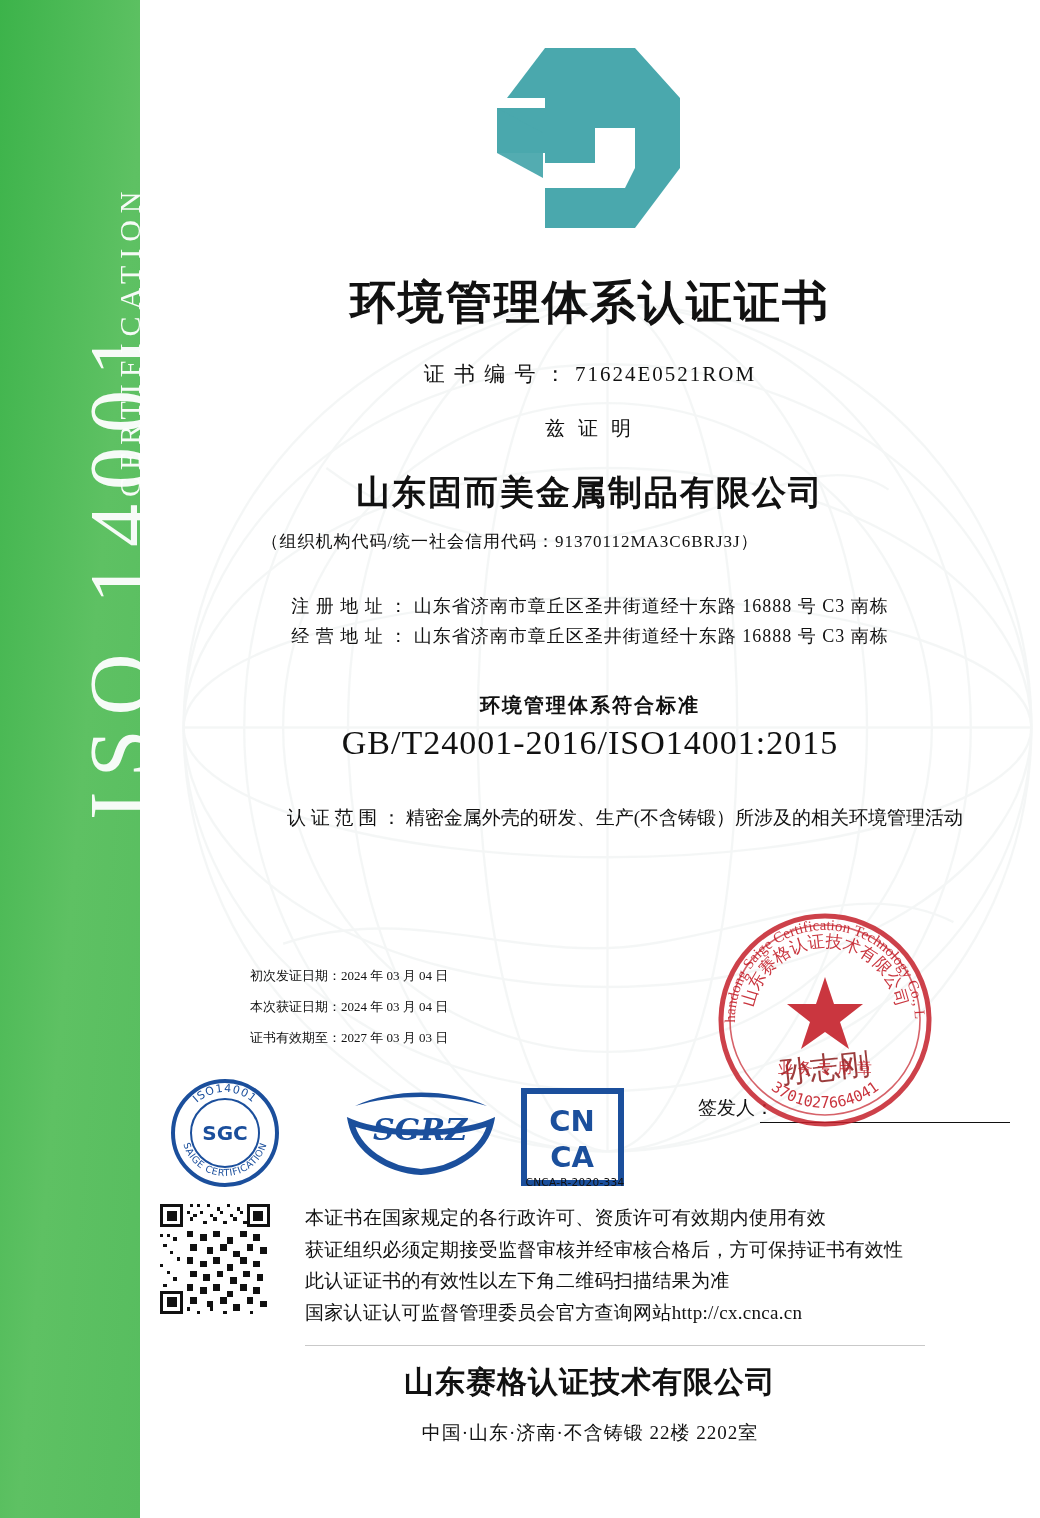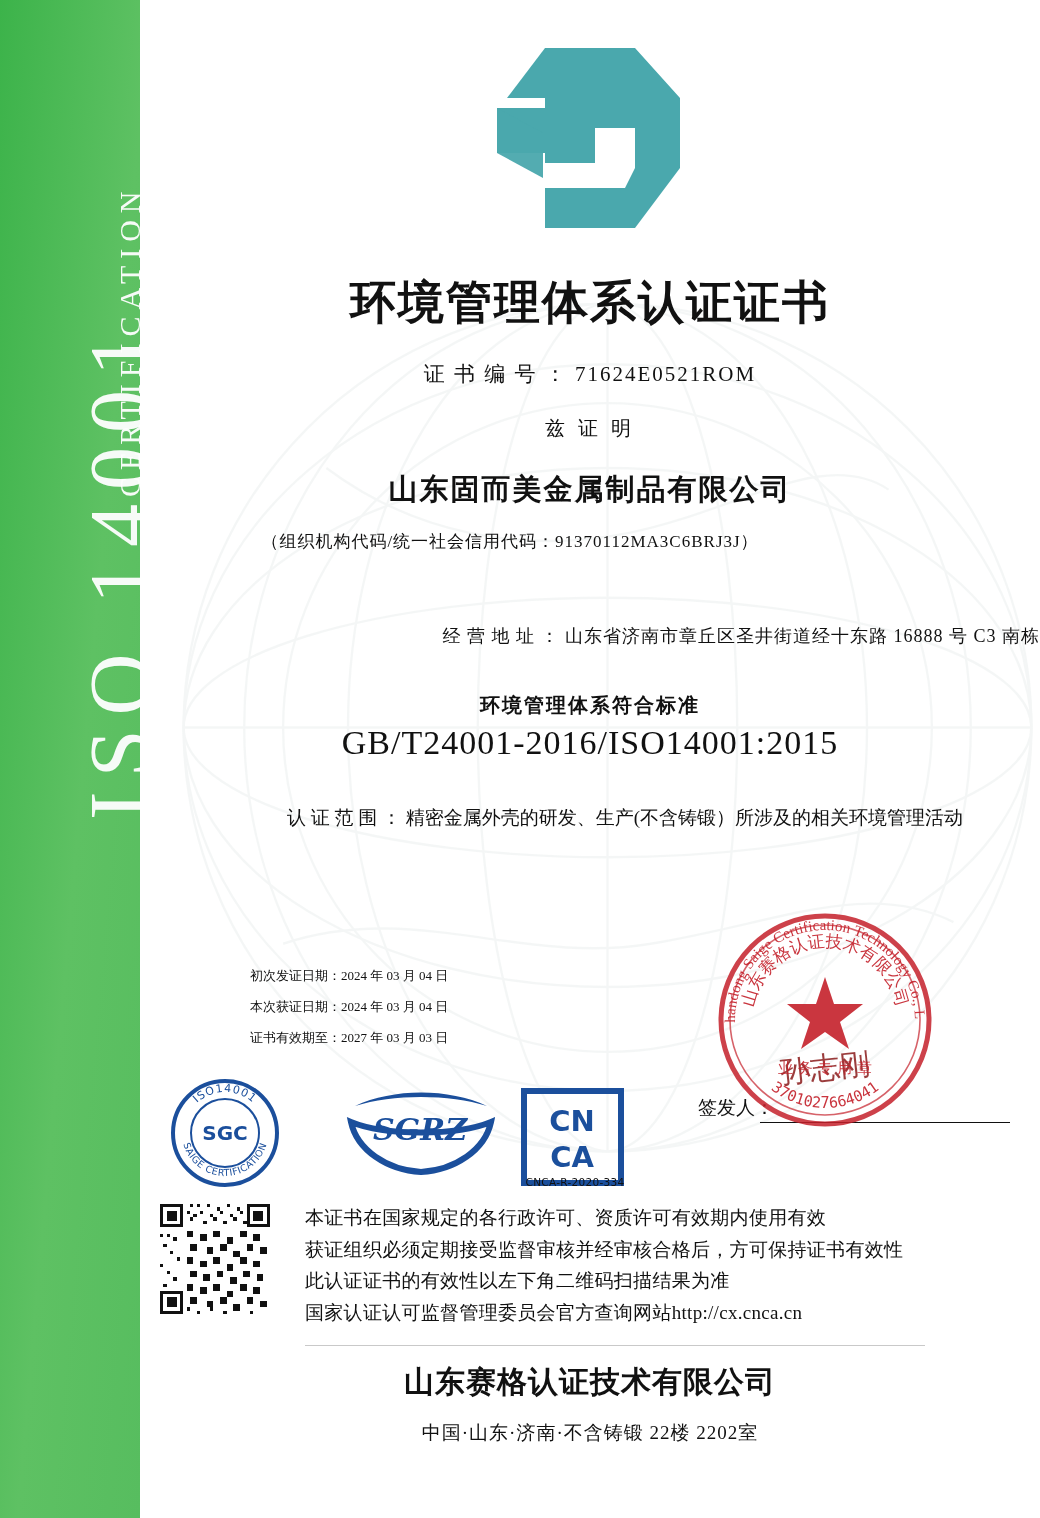--- a/index.html
+++ b/index.html
@@ -41,29 +41,29 @@
       font-size:46px;font-weight:bold;letter-spacing:2px;
       font-family:"DejaVu Sans","Liberation Sans",sans-serif;}
 
   .certno{position:absolute;top:360px;left:0;width:900px;text-align:center;
       font-size:21px;letter-spacing:2px;}
 
   .hereby{position:absolute;top:415px;left:0;width:900px;text-align:center;
       font-size:20px;letter-spacing:4px;}
 
   .company{position:absolute;top:470px;left:0;width:900px;text-align:center;
-      font-size:29px;font-weight:bold;letter-spacing:2px;
+      font-size:34px;font-weight:bold;letter-spacing:2px;
       font-family:"DejaVu Sans","Liberation Sans",sans-serif;}
 
   .orgcode{position:absolute;top:530px;left:0;width:740px;text-align:center;
       font-size:17px;letter-spacing:1px;}
 
   .addr1{position:absolute;top:594px;left:0;width:900px;text-align:center;
       font-size:18px;letter-spacing:1px;}
-  .addr2{position:absolute;top:624px;left:0;width:900px;text-align:right;
+  .addr2{position:absolute;top:624px;left:0;width:900px;text-align:center;
       font-size:18px;letter-spacing:1px;}
 
   .std-label{position:absolute;top:692px;left:0;width:900px;text-align:center;
       font-size:20px;font-weight:bold;letter-spacing:2px;
       font-family:"DejaVu Sans","Liberation Sans",sans-serif;}
   .std-value{position:absolute;top:724px;left:0;width:900px;text-align:center;
       font-size:34px;letter-spacing:1px;font-family:"Liberation Serif",serif;}
 
   .scope{position:absolute;top:805px;left:0;width:900px;text-align:center;
       font-size:19px;letter-spacing:0px;margin-left:35px;}
@@ -137,20 +137,21 @@
     <path d="M60 10 L60 60 L22 60 L60 10 Z" fill="#4aa8ad"></path>
     <path d="M12 70 L95 70 L95 115 L12 115 Z" fill="#4aa8ad"></path>
     <path d="M12 70 L12 115 L58 140 L58 95 Z" fill="#4aa8ad" opacity=".95"></path>
   </svg>
 
   <div class="title">环境管理体系认证证书</div>
   <div class="certno">证 书 编 号 ： 71624E0521ROM</div>
   <div class="hereby">兹 证 明</div>
   <div class="company">山东固而美金属制品有限公司</div>
   <div class="orgcode">（组织机构代码/统一社会信用代码：91370112MA3C6BRJ3J）</div>
+  <div class="addr1">注 册 地 址 ： 山东省济南市章丘区圣井街道经十东路 16888 号 C3 南栋</div>
   <div class="addr2">经 营 地 址 ： 山东省济南市章丘区圣井街道经十东路 16888 号 C3 南栋</div>
 
   <div class="std-label">环境管理体系符合标准</div>
   <div class="std-value">GB/T24001-2016/ISO14001:2015</div>
 
   <div class="scope">认 证 范 围 ： 精密金属外壳的研发、生产(不含铸锻）所涉及的相关环境管理活动</div>
 
   <div class="dates">
     <div>初次发证日期：2024 年 03 月 04 日</div>
     <div>本次获证日期：2024 年 03 月 04 日</div>

